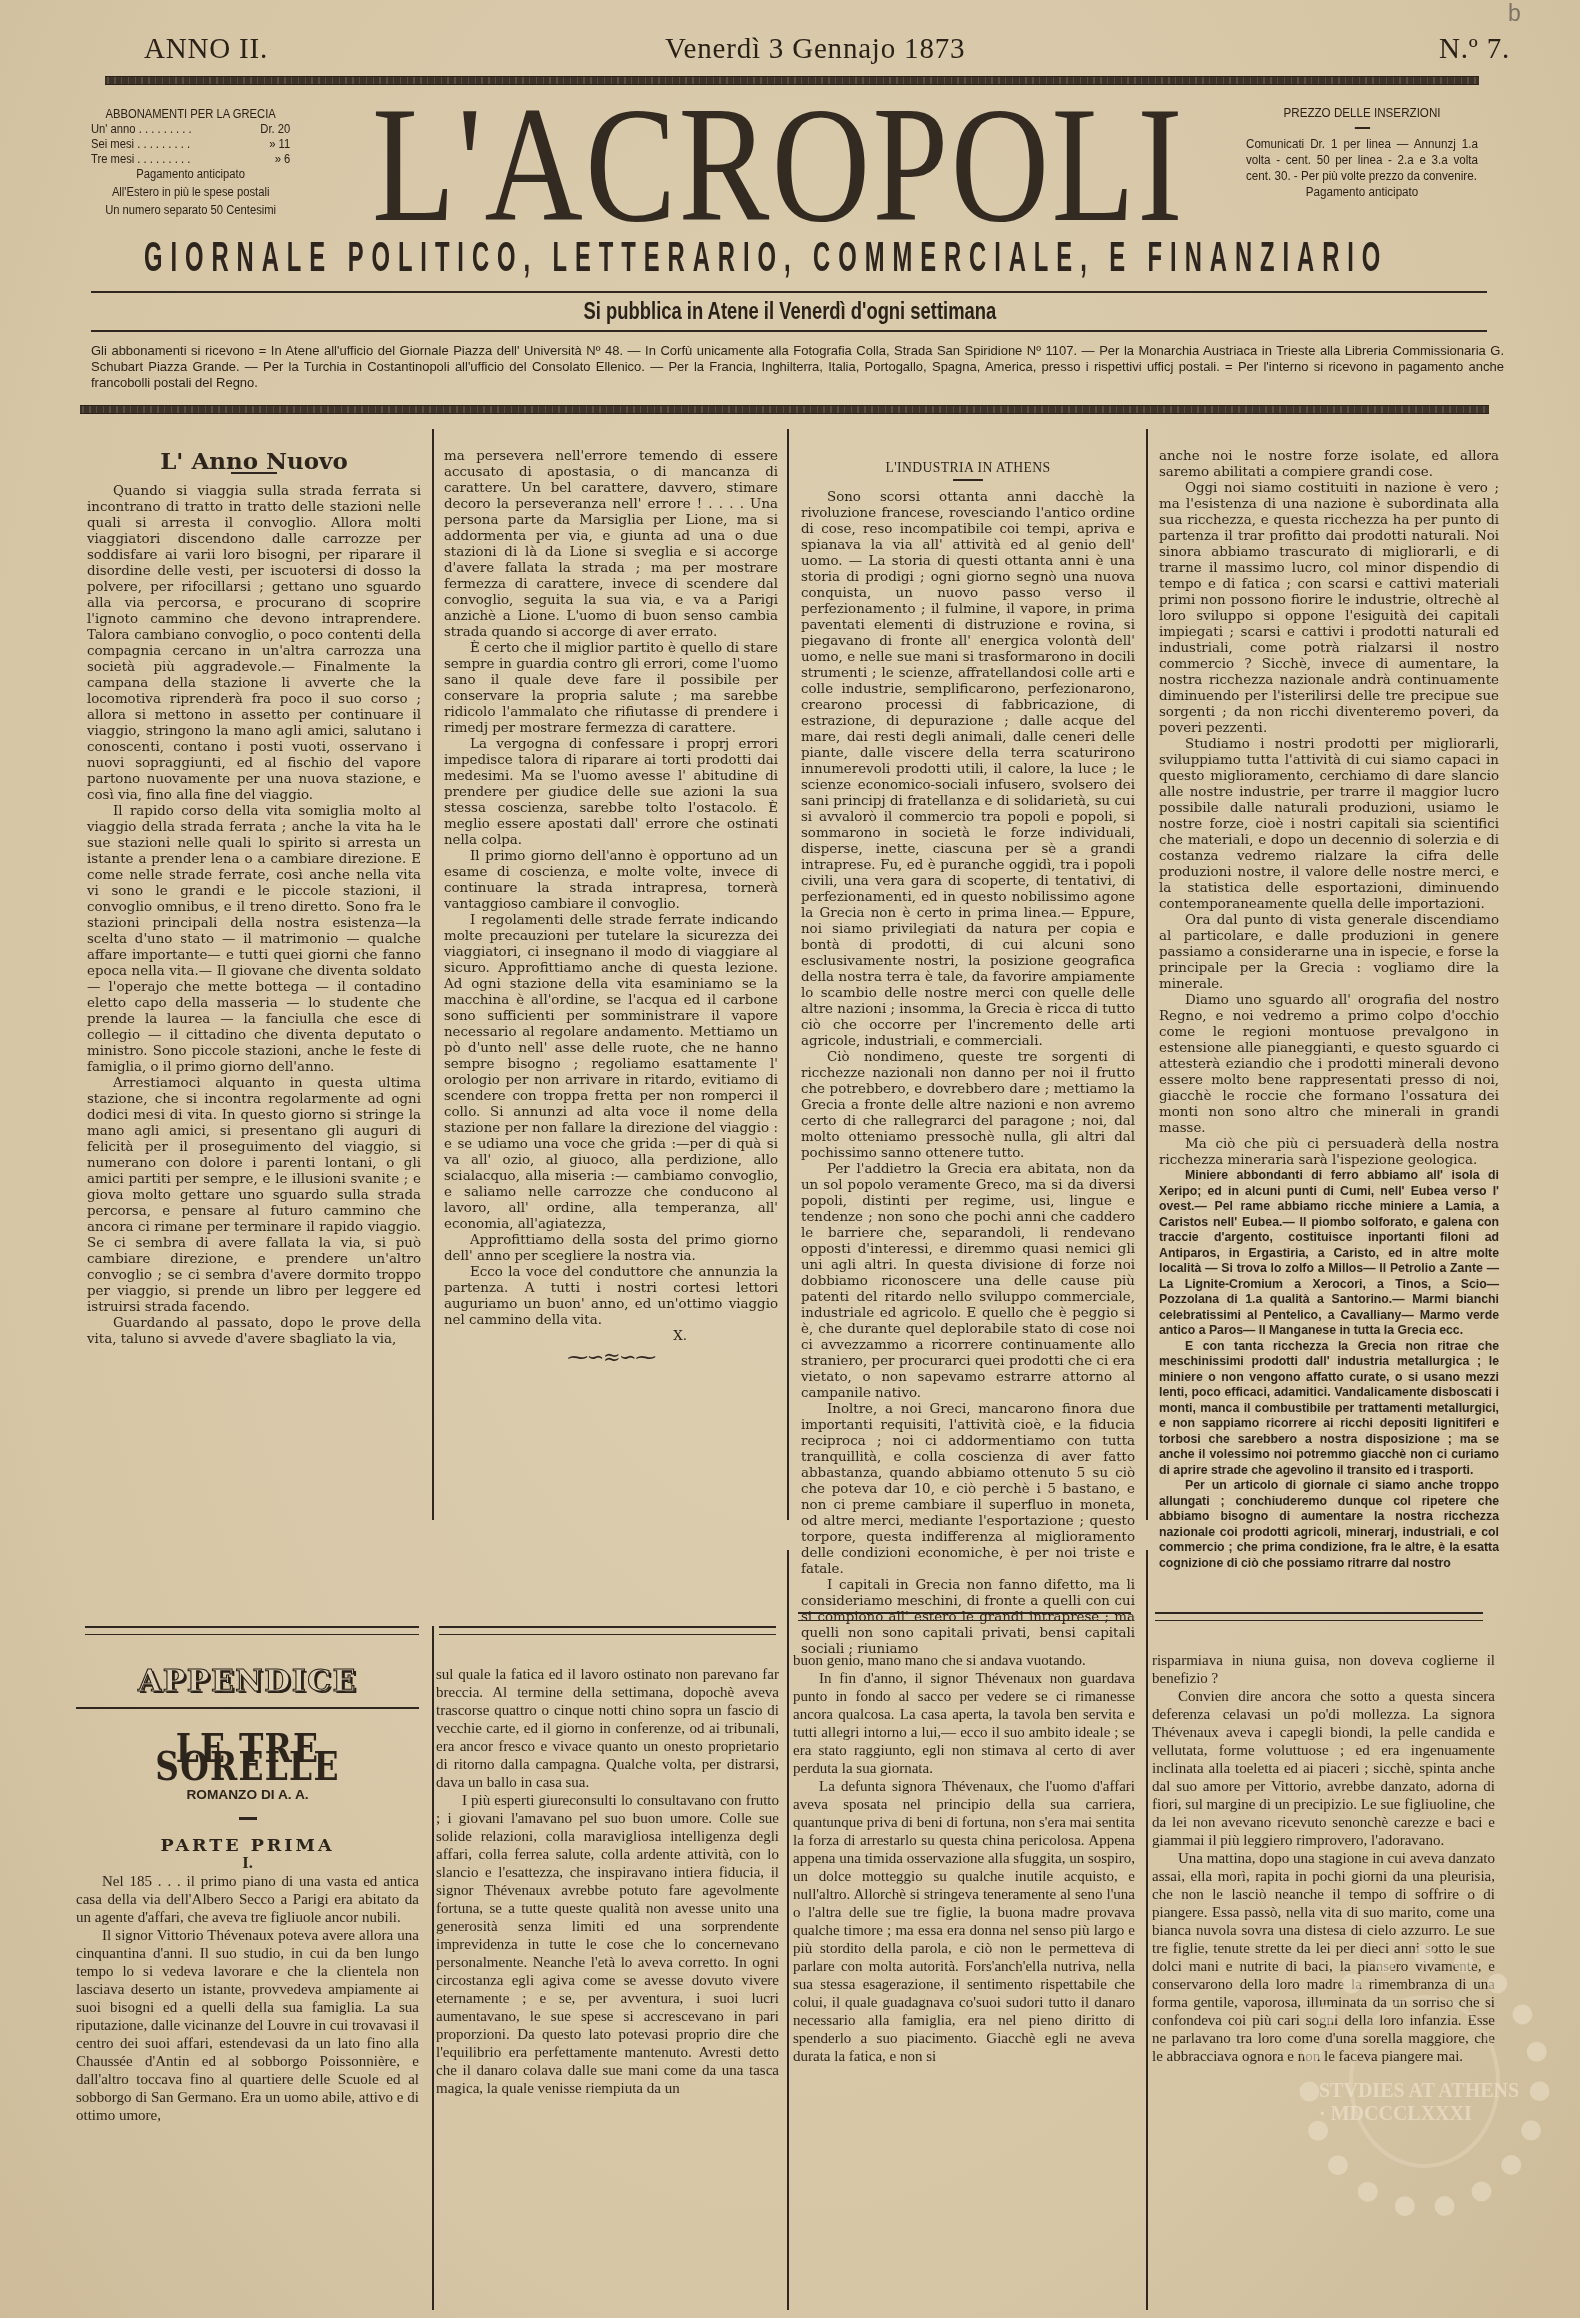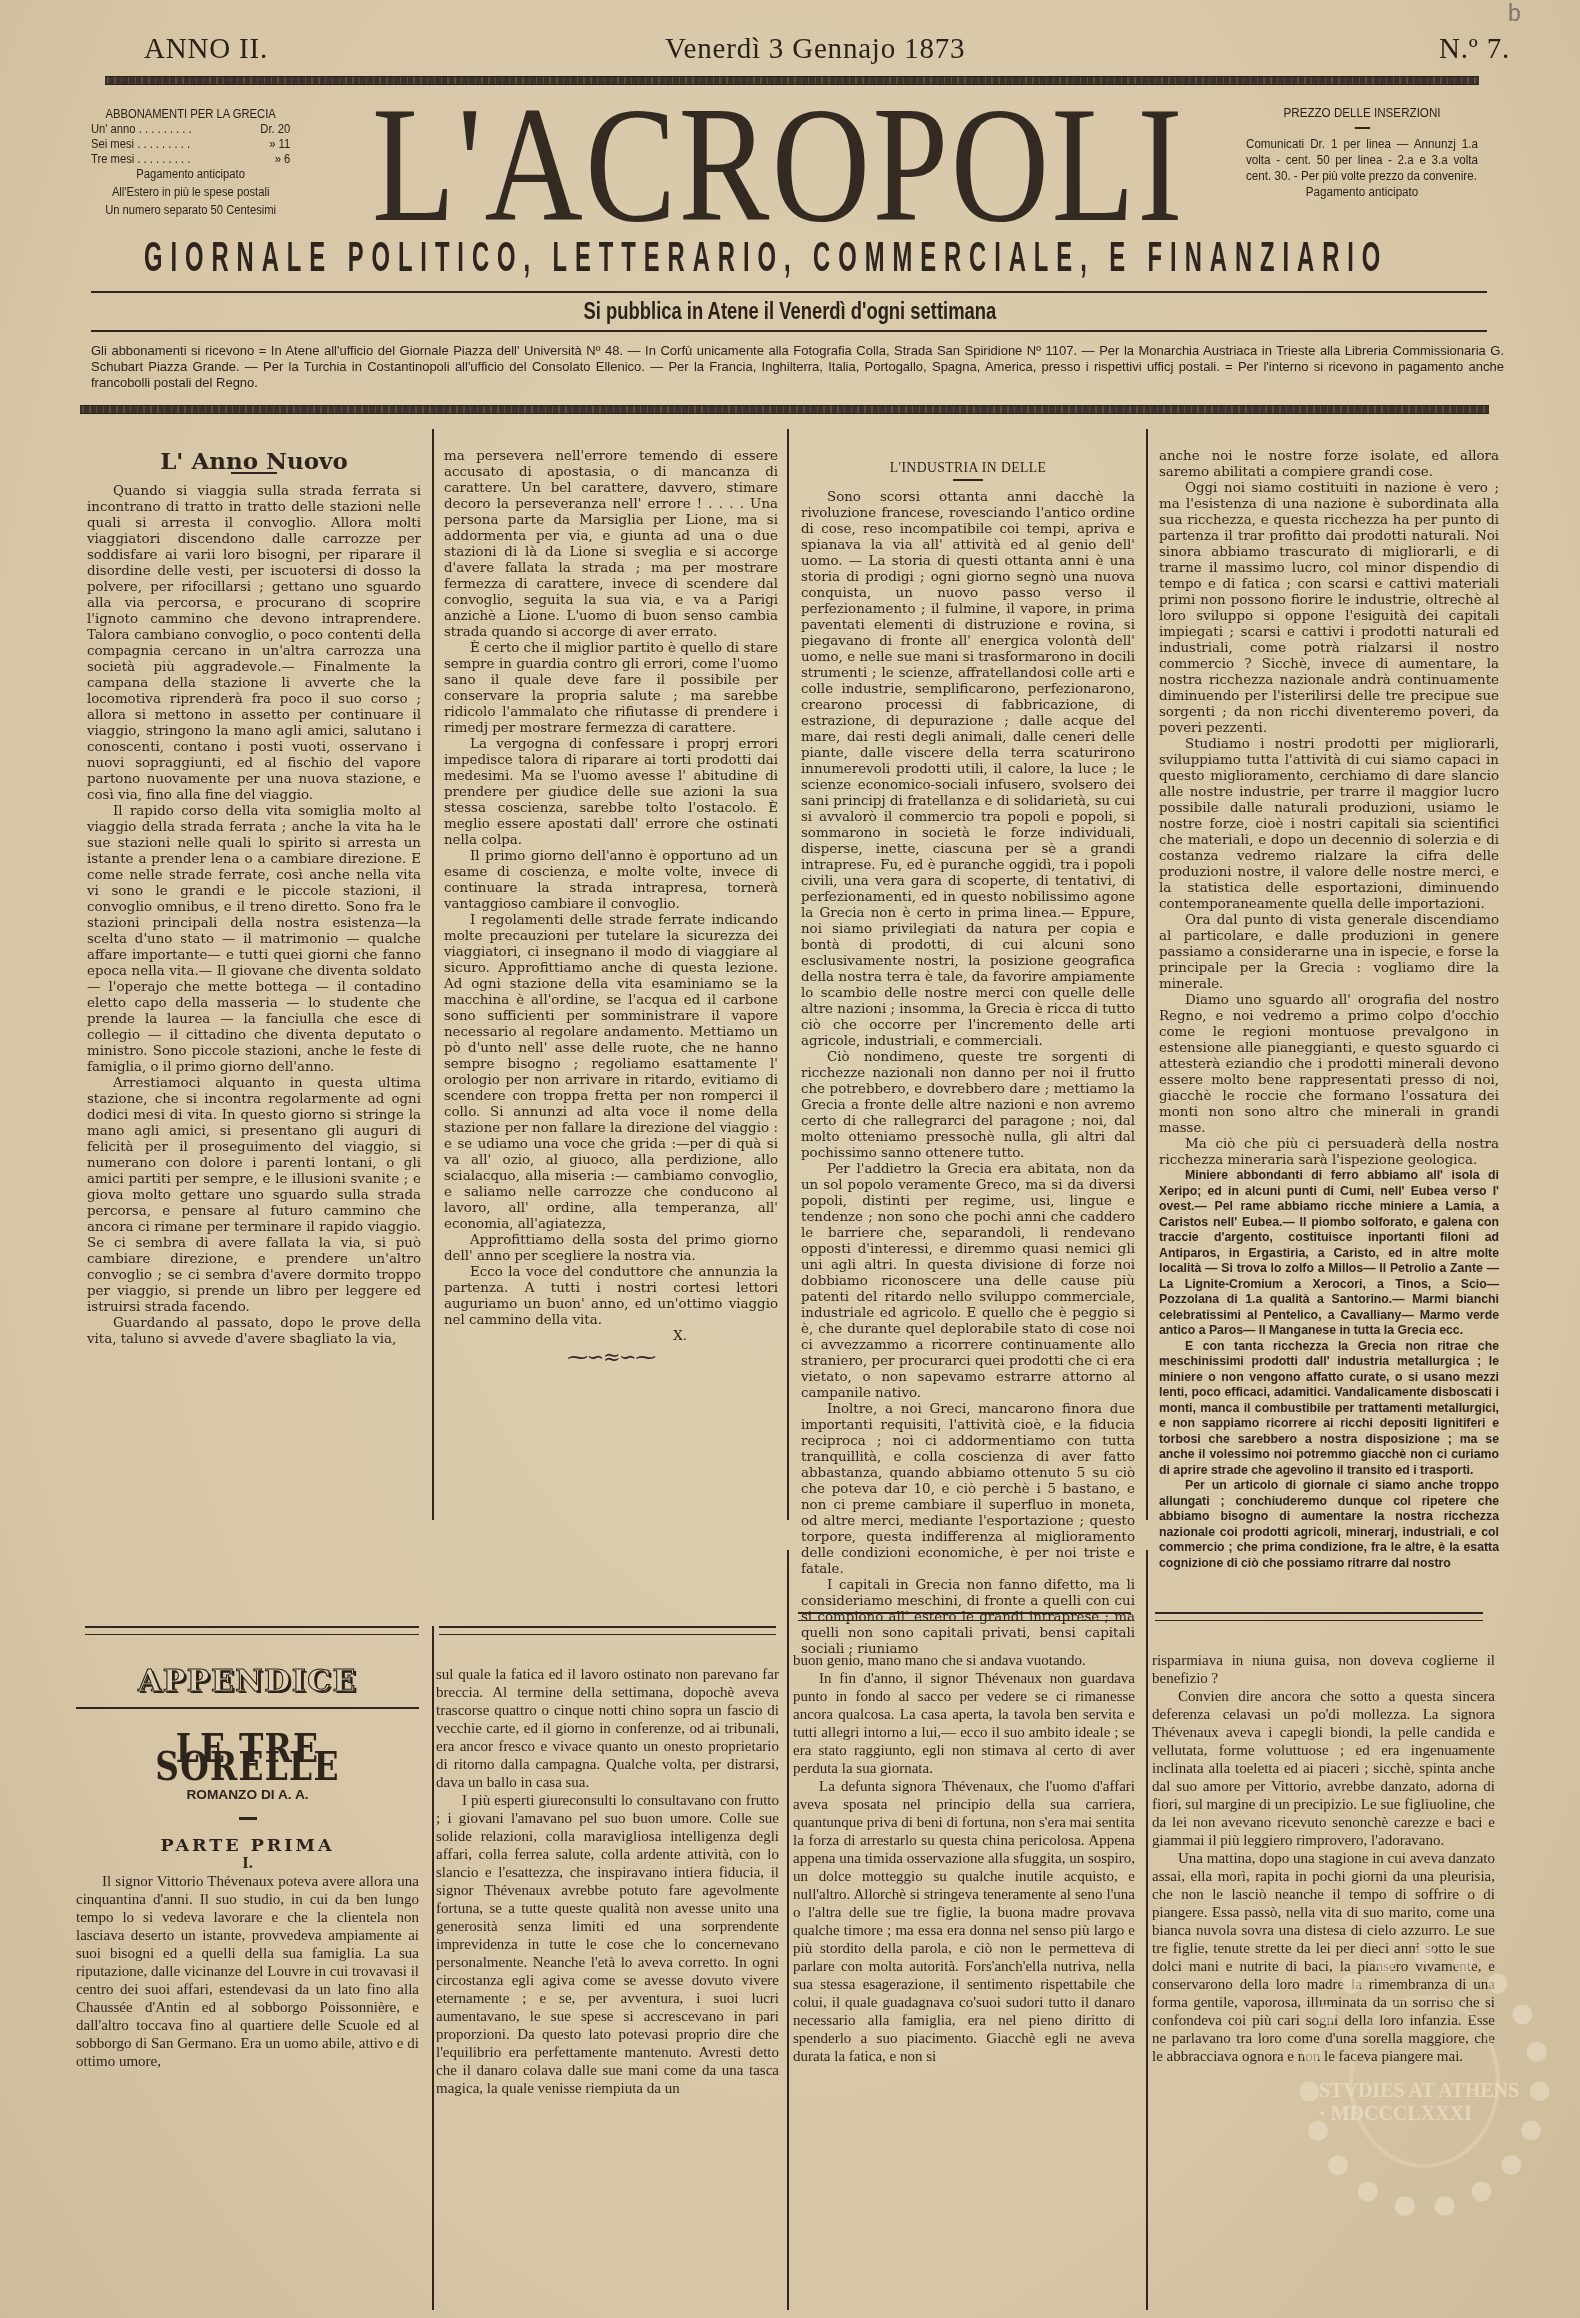--- a/index.html
+++ b/index.html
@@ -117,21 +117,21 @@
   <p>La vergogna di confessare i proprj errori impedisce talora di riparare ai torti prodotti dai medesimi. Ma se l'uomo avesse l' abitudine di prendere per giudice delle sue azioni la sua stessa coscienza, sarebbe tolto l'ostacolo. È meglio essere apostati dall' errore che ostinati nella colpa.</p>
   <p>Il primo giorno dell'anno è opportuno ad un esame di coscienza, e molte volte, invece di continuare la strada intrapresa, tornerà vantaggioso cambiare il convoglio.</p>
   <p>I regolamenti delle strade ferrate indicando molte precauzioni per tutelare la sicurezza dei viaggiatori, ci insegnano il modo di viaggiare al sicuro. Approfittiamo anche di questa lezione. Ad ogni stazione della vita esaminiamo se la macchina è all'ordine, se l'acqua ed il carbone sono sufficienti per somministrare il vapore necessario al regolare andamento. Mettiamo un pò d'unto nell' asse delle ruote, che ne hanno sempre bisogno ; regoliamo esattamente l' orologio per non arrivare in ritardo, evitiamo di scendere con troppa fretta per non romperci il collo. Si annunzi ad alta voce il nome della stazione per non fallare la direzione del viaggio : e se udiamo una voce che grida :—per di quà si va all' ozio, al giuoco, alla perdizione, allo scialacquo, alla miseria :— cambiamo convoglio, e saliamo nelle carrozze che conducono al lavoro, all' ordine, alla temperanza, all' economia, all'agiatezza,</p>
   <p>Approfittiamo della sosta del primo giorno dell' anno per scegliere la nostra via.</p>
   <p>Ecco la voce del conduttore che annunzia la partenza. A tutti i nostri cortesi lettori auguriamo un buon' anno, ed un'ottimo viaggio nel cammino della vita.</p>
   <div style="text-align:right;padding-right:91px;">X.</div>
   <div class="ornament">⁓∽≈∽⁓</div>
 </div>
 
 <div class="col" style="left:801px;top:444px;width:334px;">
-  <div class="heading-sm">L'INDUSTRIA IN DELLE</div>
+  <div class="heading-sm">L'INDUSTRIA IN ATHENS</div>
   <div class="dash" style="width:30px;margin:3px auto 7.6px;"></div>
   <p>Sono scorsi ottanta anni dacchè la rivoluzione francese, rovesciando l'antico ordine di cose, reso incompatibile coi tempi, apriva e spianava la via all' attività ed al genio dell' uomo. — La storia di questi ottanta anni è una storia di prodigi ; ogni giorno segnò una nuova conquista, un nuovo passo verso il perfezionamento ; il fulmine, il vapore, in prima paventati elementi di distruzione e rovina, si piegavano di fronte all' energica volontà dell' uomo, e nelle sue mani si trasformarono in docili strumenti ; le scienze, affratellandosi colle arti e colle industrie, semplificarono, perfezionarono, crearono processi di fabbricazione, di estrazione, di depurazione ; dalle acque del mare, dai resti degli animali, dalle ceneri delle piante, dalle viscere della terra scaturirono innumerevoli prodotti utili, il calore, la luce ; le scienze economico-sociali infusero, svolsero dei sani principj di fratellanza e di solidarietà, su cui si avvalorò il commercio tra popoli e popoli, si sommarono in società le forze individuali, disperse, inette, ciascuna per sè a grandi intraprese. Fu, ed è puranche oggidì, tra i popoli civili, una vera gara di scoperte, di tentativi, di perfezionamenti, ed in questo nobilissimo agone la Grecia non è certo in prima linea.— Eppure, noi siamo privilegiati da natura per copia e bontà di prodotti, di cui alcuni sono esclusivamente nostri, la posizione geografica della nostra terra è tale, da favorire ampiamente lo scambio delle nostre merci con quelle delle altre nazioni ; insomma, la Grecia è ricca di tutto ciò che occorre per l'incremento delle arti agricole, industriali, e commerciali.</p>
   <p>Ciò nondimeno, queste tre sorgenti di ricchezze nazionali non danno per noi il frutto che potrebbero, e dovrebbero dare ; mettiamo la Grecia a fronte delle altre nazioni e non avremo certo di che rallegrarci del paragone ; noi, dal molto otteniamo pressochè nulla, gli altri dal pochissimo sanno ottenere tutto.</p>
   <p>Per l'addietro la Grecia era abitata, non da un sol popolo veramente Greco, ma si da diversi popoli, distinti per regime, usi, lingue e tendenze ; non sono che pochi anni che caddero le barriere che, separandoli, li rendevano opposti d'interessi, e diremmo quasi nemici gli uni agli altri. In questa divisione di forze noi dobbiamo riconoscere una delle cause più patenti del ritardo nello sviluppo commerciale, industriale ed agricolo. E quello che è peggio si è, che durante quel deplorabile stato di cose noi ci avvezzammo a ricorrere continuamente allo straniero, per procurarci quei prodotti che ci era vietato, o non sapevamo estrarre attorno al campanile nativo.</p>
   <p>Inoltre, a noi Greci, mancarono finora due importanti requisiti, l'attività cioè, e la fiducia reciproca ; noi ci addormentiamo con tutta tranquillità, e colla coscienza di aver fatto abbastanza, quando abbiamo ottenuto 5 su ciò che poteva dar 10, e ciò perchè i 5 bastano, e non ci preme cambiare il superfluo in moneta, od altre merci, mediante l'esportazione ; questo torpore, questa indifferenza al miglioramento delle condizioni economiche, è per noi triste e fatale.</p>
   <p>I capitali in Grecia non fanno difetto, ma li consideriamo meschini, di fronte a quelli con cui si compiono all' estero le grandi intraprese ; ma quelli non sono capitali privati, bensi capitali sociali ; riuniamo</p>
 </div>
 
 <div class="col" style="left:1159px;top:432px;width:340px;">
   <p class="noind">anche noi le nostre forze isolate, ed allora saremo abilitati a compiere grandi cose.</p>
@@ -153,20 +153,21 @@
 <div class="rule-double" style="left:1155px;top:1612px;width:328px;"></div>
 
 <div class="col novel" style="left:76px;top:1656px;width:343px;">
   <div class="appendice">APPENDICE</div>
   <div class="rule" style="position:relative;height:2.3px;margin:16.7px 0 30px;"></div>
   <div class="novel-title">LE TRE SORELLE</div>
   <div class="byline" style="margin-top:10.6px;">ROMANZO DI A. A.</div>
   <div class="dash" style="width:18px;margin:13.7px auto 16.7px;"></div>
   <div class="parte">PARTE PRIMA</div>
   <div class="chap">I.</div>
+  <p>Nel 185 . . . il primo piano di una vasta ed antica casa della via dell'Albero Secco a Parigi era abitato da un agente d'affari, che aveva tre figliuole ancor nubili.</p>
   <p>Il signor Vittorio Thévenaux poteva avere allora una cinquantina d'anni. Il suo studio, in cui da ben lungo tempo lo si vedeva lavorare e che la clientela non lasciava deserto un istante, provvedeva ampiamente ai suoi bisogni ed a quelli della sua famiglia. La sua riputazione, dalle vicinanze del Louvre in cui trovavasi il centro dei suoi affari, estendevasi da un lato fino alla Chaussée d'Antin ed al sobborgo Poissonnière, e dall'altro toccava fino al quartiere delle Scuole ed al sobborgo di San Germano. Era un uomo abile, attivo e di ottimo umore,</p>
 </div>
 
 <div class="col novel" style="left:436px;top:1649px;width:343px;">
   <p class="noind">sul quale la fatica ed il lavoro ostinato non parevano far breccia. Al termine della settimana, dopochè aveva trascorse quattro o cinque notti chino sopra un fascio di vecchie carte, ed il giorno in conferenze, od ai tribunali, era ancor fresco e vivace quanto un onesto proprietario di ritorno dalla campagna. Qualche volta, per distrarsi, dava un ballo in casa sua.</p>
   <p>I più esperti giureconsulti lo consultavano con frutto ; i giovani l'amavano pel suo buon umore. Colle sue solide relazioni, colla maravigliosa intelligenza degli affari, colla ferrea salute, colla ardente attività, con lo slancio e l'esattezza, che inspiravano intiera fiducia, il signor Thévenaux avrebbe potuto fare agevolmente fortuna, se a tutte queste qualità non avesse unito una generosità senza limiti ed una sorprendente imprevidenza in tutte le cose che lo concernevano personalmente. Neanche l'età lo aveva corretto. In ogni circostanza egli agiva come se avesse dovuto vivere eternamente ; e se, per avventura, i suoi lucri aumentavano, le sue spese si accrescevano in pari proporzioni. Da questo lato potevasi proprio dire che l'equilibrio era perfettamente mantenuto. Avresti detto che il danaro colava dalle sue mani come da una tasca magica, la quale venisse riempiuta da un</p>
 </div>
 
 <div class="col novel" style="left:793px;top:1635px;width:342px;">
   <p class="noind">buon genio, mano mano che si andava vuotando.</p>

